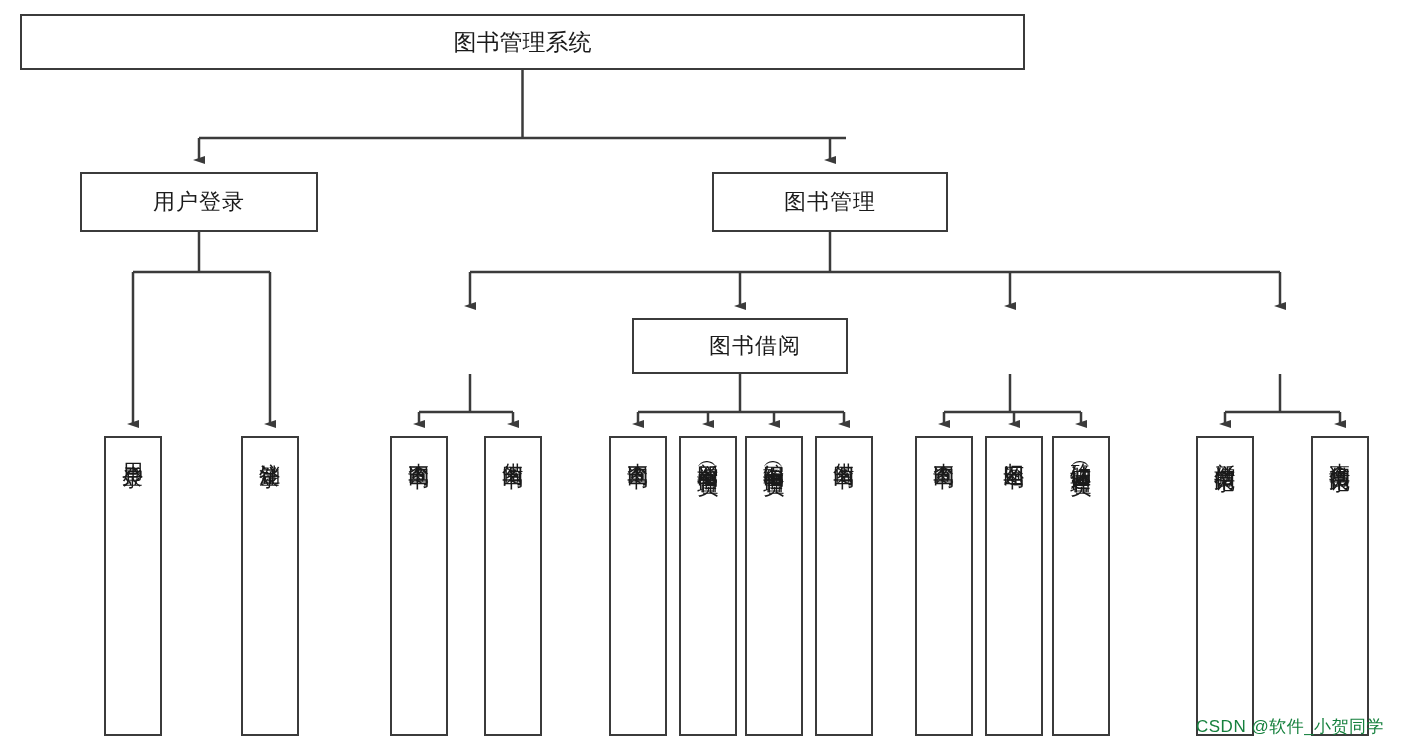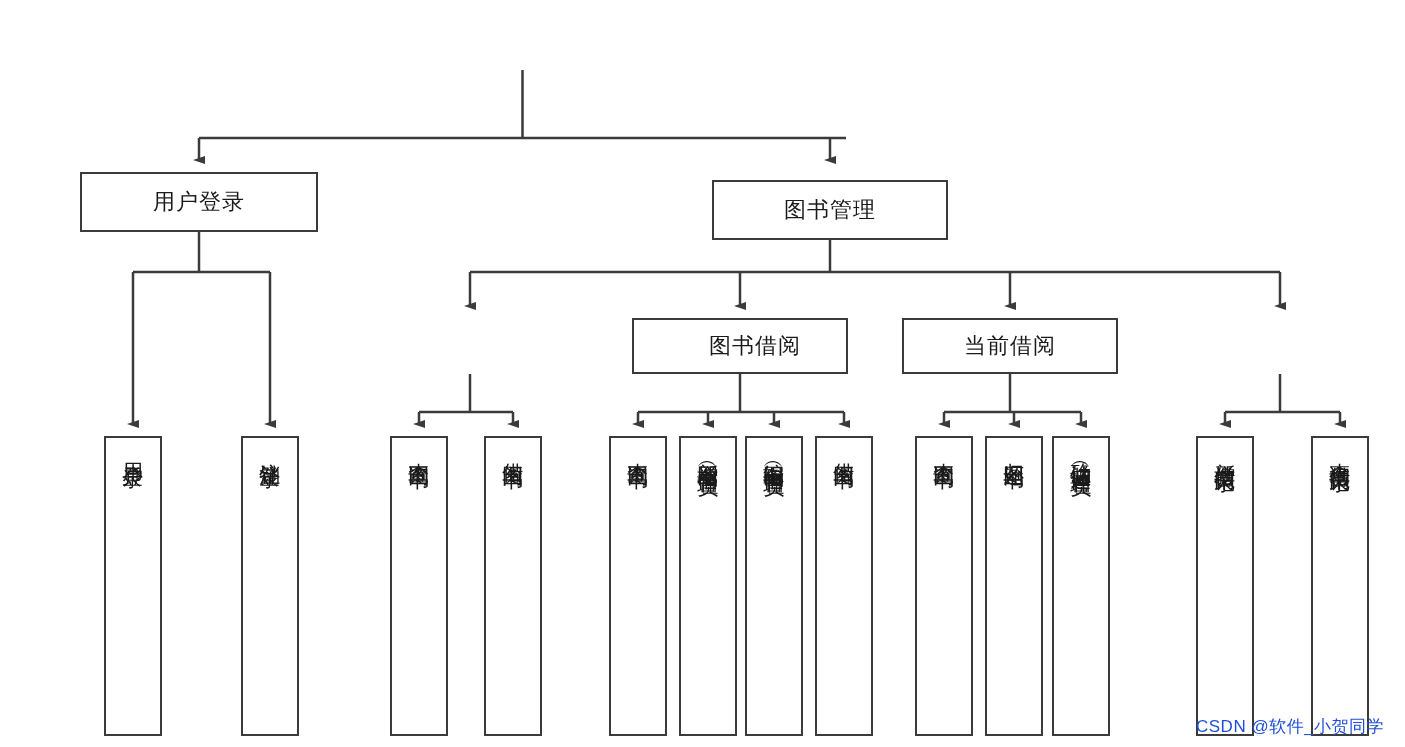--- a/index.html
+++ b/index.html
@@ -52,21 +52,21 @@
     text-orientation: upright;
     line-height: 1.12;
     letter-spacing: 2px;
     white-space: nowrap;
   }
   .htext {
     white-space: nowrap;
   }
   .watermark {
     position: absolute;
-    color: #1d4ed8;
+    color: #15803d;
     font-size: 17px;
     white-space: nowrap;
     letter-spacing: 0.5px;
   }
 </style>
 </head>
 <body>
 
 <div id="canvas">
 
@@ -113,33 +113,33 @@
       <path d="M1014,412 L1014,424" marker-end="url(#arrow)"></path>
       <path d="M1081,412 L1081,424" marker-end="url(#arrow)"></path>
 
       <path d="M1280,374 L1280,412"></path>
       <path d="M1225,412 L1340,412"></path>
       <path d="M1225,412 L1225,424" marker-end="url(#arrow)"></path>
       <path d="M1340,412 L1340,424" marker-end="url(#arrow)"></path>
     </g>
   </svg>
 
+  <div class="node root" style="left:20px; top:14px; width:1005px; height:56px;">
+    <span class="htext">图书管理系统</span>
+  </div>
 
   <div class="node horiz" style="left:80px; top:172px; width:238px; height:60px;">
     <span class="htext">用户登录</span>
   </div>
-  <div class="node horiz" style="left:712px; top:180px; width:236px; height:60px;">
+  <div class="node horiz" style="left:712px; top:172px; width:236px; height:60px;">
     <span class="htext">图书管理</span>
   </div>
 
   <div class="node horiz" style="left:632px; top:318px; width:216px; height:56px;padding-left:30px;">
     <span class="htext">图书借阅</span>
-  </div>
-  <div class="node horiz" style="left:902px; top:318px; width:216px; height:56px;">
-    <span class="htext">当前借阅</span>
   </div>
 
   <div class="node leaf" style="left:104px; top:436px; width:58px; height:300px;">
     <span class="vtext">用户登录</span>
   </div>
   <div class="node leaf" style="left:241px; top:436px; width:58px; height:300px;">
     <span class="vtext">注销登录</span>
   </div>
   <div class="node leaf" style="left:390px; top:436px; width:58px; height:300px;">
     <span class="vtext">查询图书</span>

